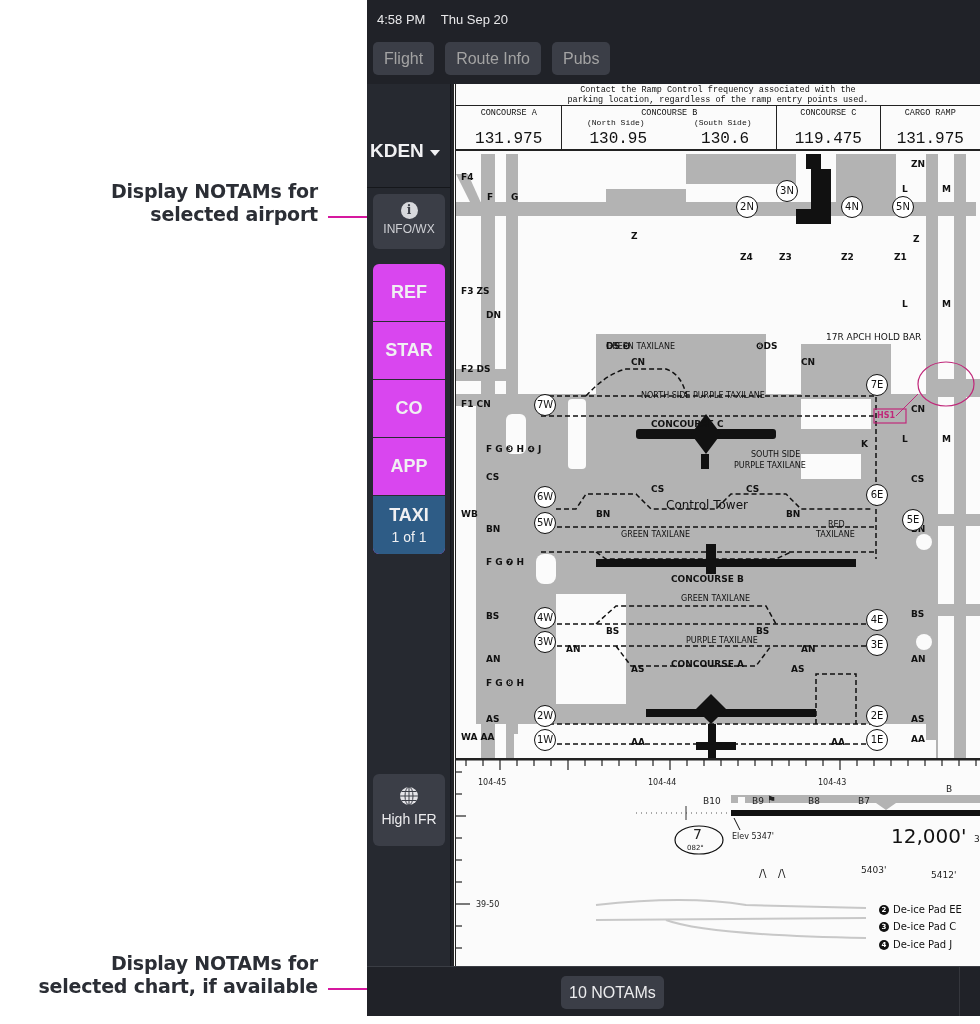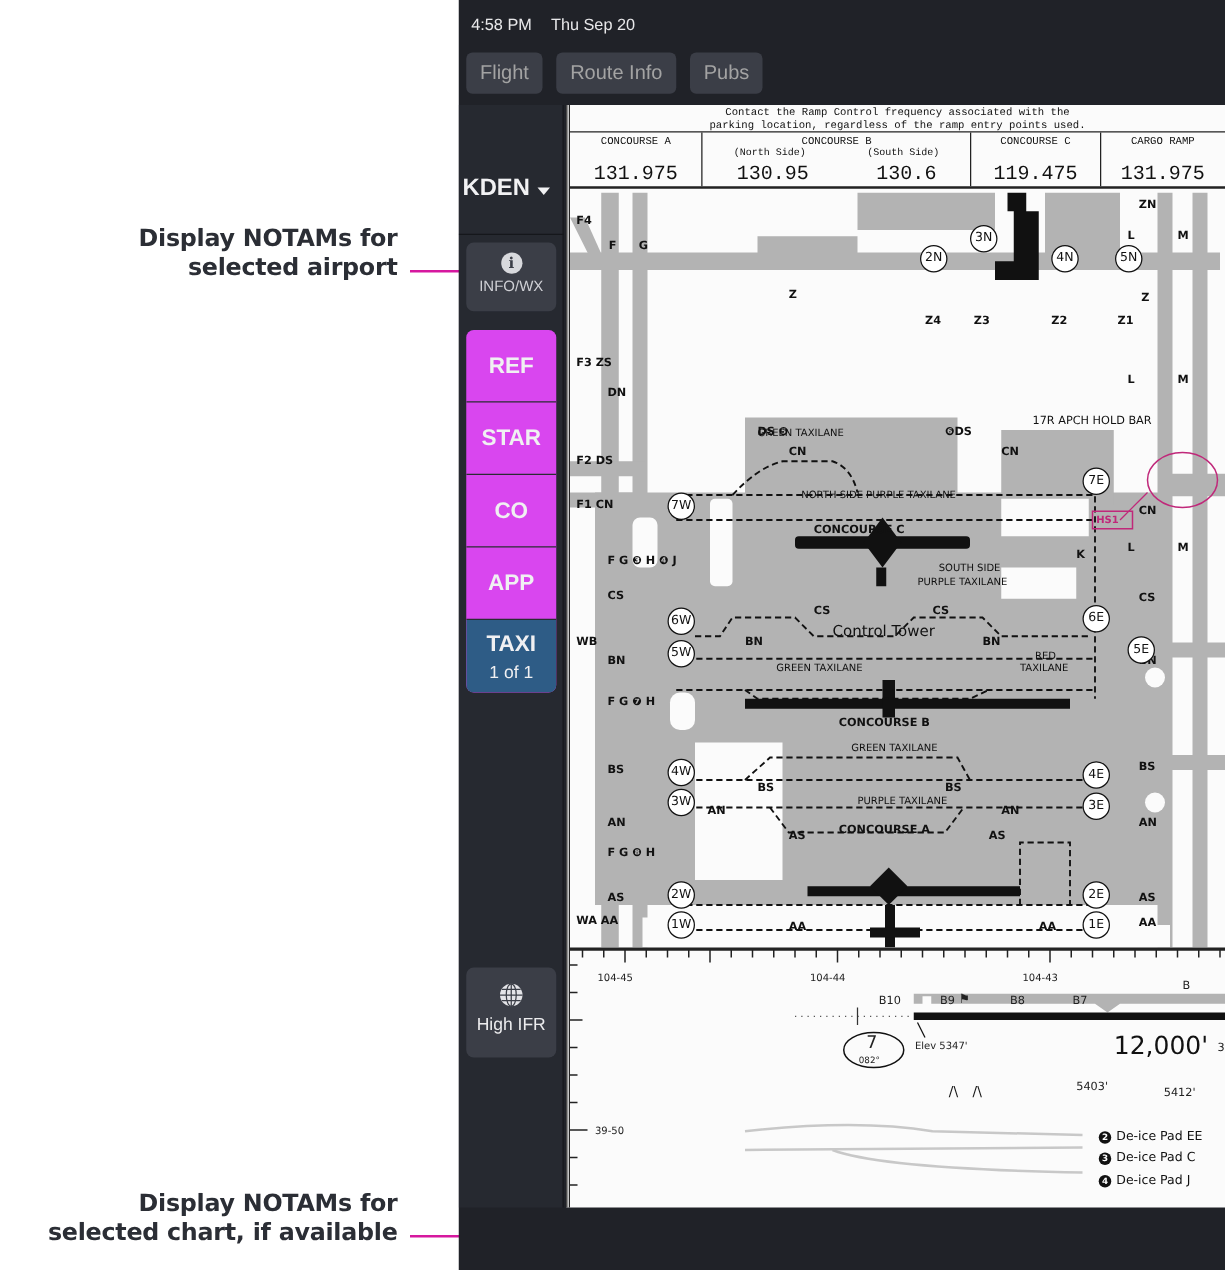--- a/index.html
+++ b/index.html
@@ -426,13 +426,17 @@
         <span class="num-dot">3</span>
         <span>De-ice Pad C</span>
       </div>
       <div class="deice" style="left:423px;top:179px;">
         <span class="num-dot">4</span>
         <span>De-ice Pad J</span>
       </div>
     </div>
   </div>
 
+  <div class="bottom-bar">
+    <button class="notams-btn" style="border:none;font-family:'Liberation Sans',sans-serif;">10 NOTAMs</button>
+    <div class="bb-sep"></div>
+  </div>
 </div>
 
 </body></html>

